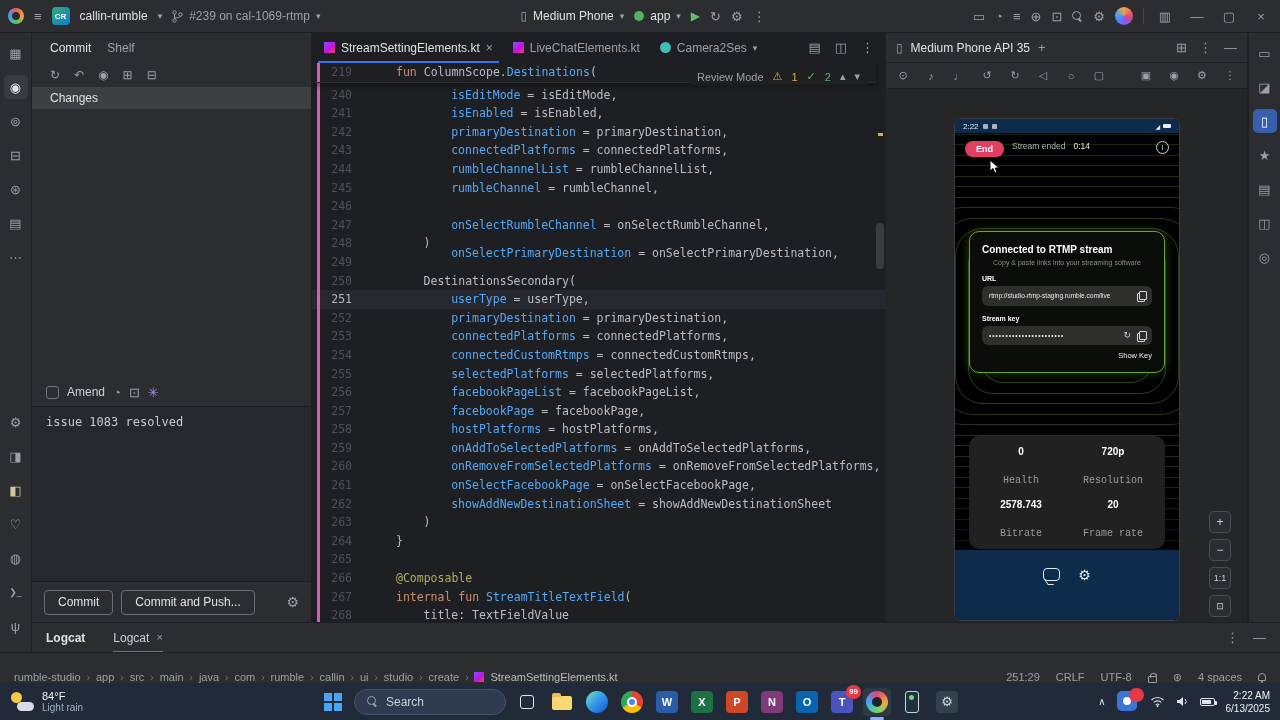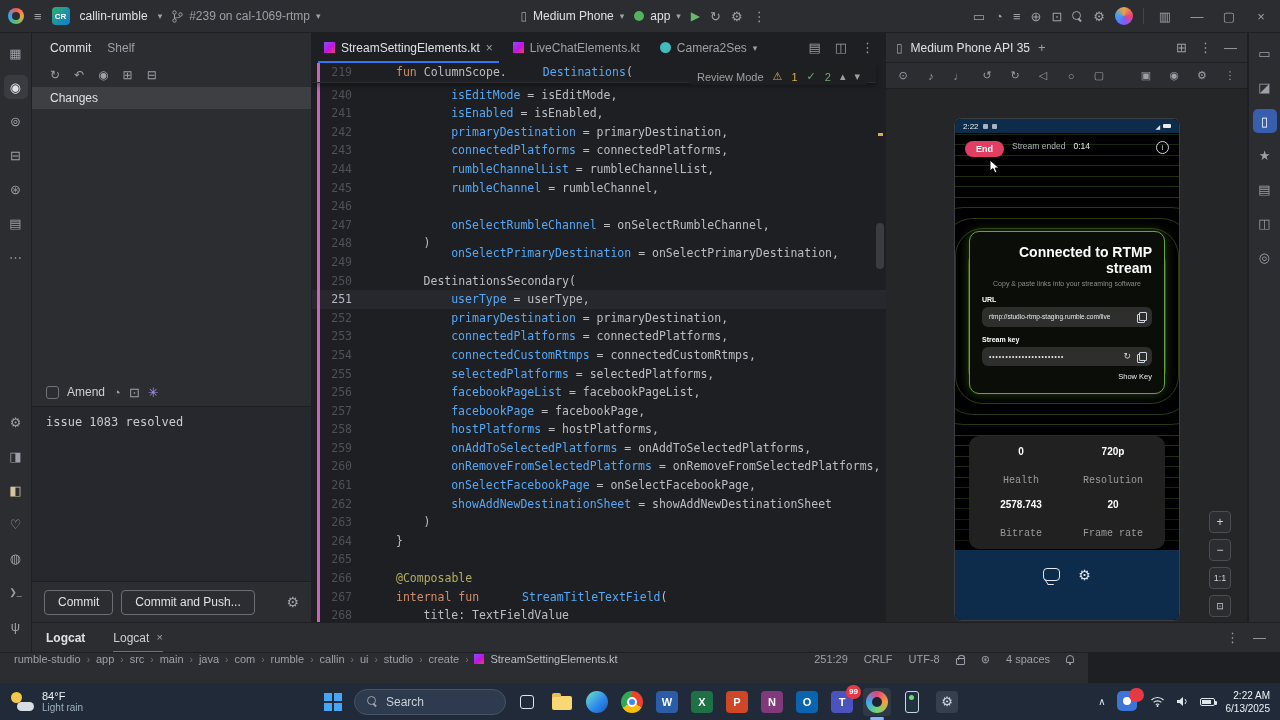--- a/index.html
+++ b/index.html
@@ -66,21 +66,21 @@
   .tab-close { color:#9da0a8; font-size:12px; }
   .ed-tab-icons { margin-left:auto; display:flex; gap:14px; padding-right:12px; }
   .ed-body { position:absolute; left:0; top:30px; right:0; bottom:0; overflow:hidden; }
   #code-lines { margin-top:4px; }
   .ln { display:flex; height:18.6px; line-height:18.6px; font-family:"DejaVu Sans Mono", monospace; font-size:11.5px; white-space:pre; }
   .ln .chg { flex:none; width:3px; margin-left:5px; background:#d75bc0; }
   .ln .num { flex:none; width:40px; text-align:right; padding-right:8px; color:#4e5157; }
   .ln .code { flex:1; padding-left:36px; }
   .ln.current { background:#26282e; }
   .ln.current .num { color:#b4b8bf; }
-  .tk-k { color:#cf8e6d; } .tk-p { color:#56a8f5; } .tk-d { color:#56a8f5;margin-left:36px; } .tk-a { color:#b3ae60; } .tk-v { color:#bcbec4; }
+  .tk-k { color:#cf8e6d; } .tk-p { color:#56a8f5; } .tk-d { color:#56a8f5; } .tk-a { color:#b3ae60; } .tk-v { color:#bcbec4; }
   .sticky { position:absolute; left:0; right:10px; top:0; height:20px; background:#1e1f22; border-bottom:1px solid #2b2d30; box-shadow:0 3px 5px rgba(0,0,0,.35); z-index:5; }
   .sticky .ln { height:19px; line-height:19px; }
   .inspections { position:absolute; top:5px; right:18px; z-index:6; display:flex; align-items:center; gap:9px; background:rgba(30,31,34,.92); border-radius:4px; padding:2px 8px; font-size:11px; color:#9da0a8; }
   .insp-warn { color:#d6ae52; } .insp-ok { color:#6aab73; }
   .ed-scrollbar { position:absolute; right:2px; top:160px; width:8px; height:46px; background:#4a4d52; opacity:.65; border-radius:4px; z-index:4; }
   .stripe-mark { position:absolute; right:3px; top:70px; width:5px; height:3px; background:#d6ae52; z-index:4; }
 
   
   .devices { position:absolute; left:886px; top:33px; width:362px; height:589px; background:#242628; border-right:1px solid #1e1f22; }
   .dv-tabs { height:30px; background:#2b2d30; border-bottom:1px solid #1e1f22; display:flex; align-items:center; gap:8px; padding:0 10px; }
@@ -99,21 +99,21 @@
   .mini-batt { width:8px; height:4px; background:#e8ecef; border-radius:1px; }
   .p-main { flex:1; position:relative; background:#000; overflow:hidden; }
   .ring { position:absolute; left:50%; top:183px; border:1px solid; pointer-events:none; }
   .end-row { position:absolute; left:0; right:0; top:8px; display:flex; gap:8px; padding:0 10px; z-index:3; }
   .end-btn { background:#e23d63; color:#fff; font-size:9px; font-weight:bold; padding:3px 11px; border-radius:11px; }
   .stream-status { color:#aeb6bd; font-size:8.5px; }
   .stream-time { color:#e8ecef; font-size:8.5px; }
   .info-circle { margin-left:auto; width:13px; height:13px; border:1px solid #cfd6df; border-radius:50%; color:#cfd6df; font-size:8px; display:flex; align-items:center; justify-content:center; }
   .cursor { position:absolute; left:34px; top:26px; z-index:8; }
   .rtmp-card { position:absolute; left:14px; right:14px; top:98px; background:#0a0d08; border:1px solid #69a33c; border-radius:10px; box-shadow:0 0 12px rgba(110,180,60,.35); padding:12px; z-index:3; }
-  .card-title { color:#fff; font-weight:bold; font-size:14px; text-align:right; }
+  .card-title { color:#fff; font-weight:bold; font-size:10px; text-align:left; }
   .card-sub { color:#8a8f87; font-size:7px; text-align:center; margin-top:4px; }
   .fld-label { color:#fff; font-size:7px; font-weight:bold; margin-top:9px; }
   .fld-box { margin-top:4px; background:#2e2e2c; border-radius:6px; padding:5px 7px; display:flex; align-items:center; gap:6px; }
   .fld-text { color:#e8ecef; font-size:6.5px; word-break:break-all; flex:1; line-height:1.5; }
   .key-dots { letter-spacing:1px; font-size:6.5px; color:#e8ecef; flex:1; }
   .i-copy { position:relative; width:8px; height:9px; flex:none; }
   .i-copy::before { content:""; position:absolute; left:0; top:2px; width:6px; height:7px; border:1px solid #cfd6df; border-radius:1px; }
   .i-copy::after { content:""; position:absolute; left:2px; top:0; width:6px; height:7px; border:1px solid #cfd6df; border-radius:1px; background:#2e2e2c; }
   .i-refresh { color:#cfd6df; font-size:9px; line-height:1; }
   .show-key { text-align:right; color:#e8ecef; font-size:7.5px; margin-top:6px; }
@@ -130,21 +130,21 @@
   .zbtn.small { font-size:9px; }
 
   
   .logcat-bar { position:absolute; left:32px; top:622px; width:1248px; height:30px; background:#2b2d30; border-top:1px solid #1e1f22; display:flex; align-items:center; padding:0 14px; gap:28px; }
   .lg-title { color:#dfe1e5; font-weight:bold; }
   .lg-tab { display:flex; align-items:center; gap:7px; color:#ced0d6; position:relative; height:30px; }
   .lg-tab::after { content:""; position:absolute; left:0; right:0; bottom:0; height:2px; background:#6f737a; }
   .logcat-bar .right { margin-left:auto; display:flex; gap:14px; }
 
   
-  .status-bar { position:absolute; left:0; top:652px; width:1088px; height:31px; background:#2b2d30; border-top:1px solid #1e1f22; display:flex; align-items:flex-start; padding:0 14px; font-size:11px; color:#9da0a8; }
+  .status-bar { position:absolute; left:0; top:652px; width:1280px; height:31px; background:#2b2d30; border-top:1px solid #1e1f22; display:flex; align-items:flex-end; padding:0 14px; font-size:11px; color:#9da0a8; }
   #breadcrumbs { display:flex; align-items:center; gap:6px; }
   .crumb-sep { color:#6f737a; font-size:10px; }
   .sb-right { margin-left:auto; display:flex; align-items:center; gap:16px; }
   .i-lock { position:relative; width:9px; height:7px; border:1px solid #9da0a8; border-radius:1px; margin-top:4px; }
   .i-lock::before { content:""; position:absolute; left:1px; top:-4px; width:5px; height:4px; border:1px solid #9da0a8; border-bottom:none; border-radius:3px 3px 0 0; }
   .i-bell { position:relative; width:8px; height:8px; border:1px solid #9da0a8; border-radius:4px 4px 1px 1px; }
   .i-bell::after { content:""; position:absolute; left:2px; bottom:-3px; width:2px; height:2px; background:#9da0a8; border-radius:50%; }
 
   
   .taskbar { position:absolute; left:0; top:683px; width:1280px; height:37px; background:#202a38; display:flex; align-items:center; }

